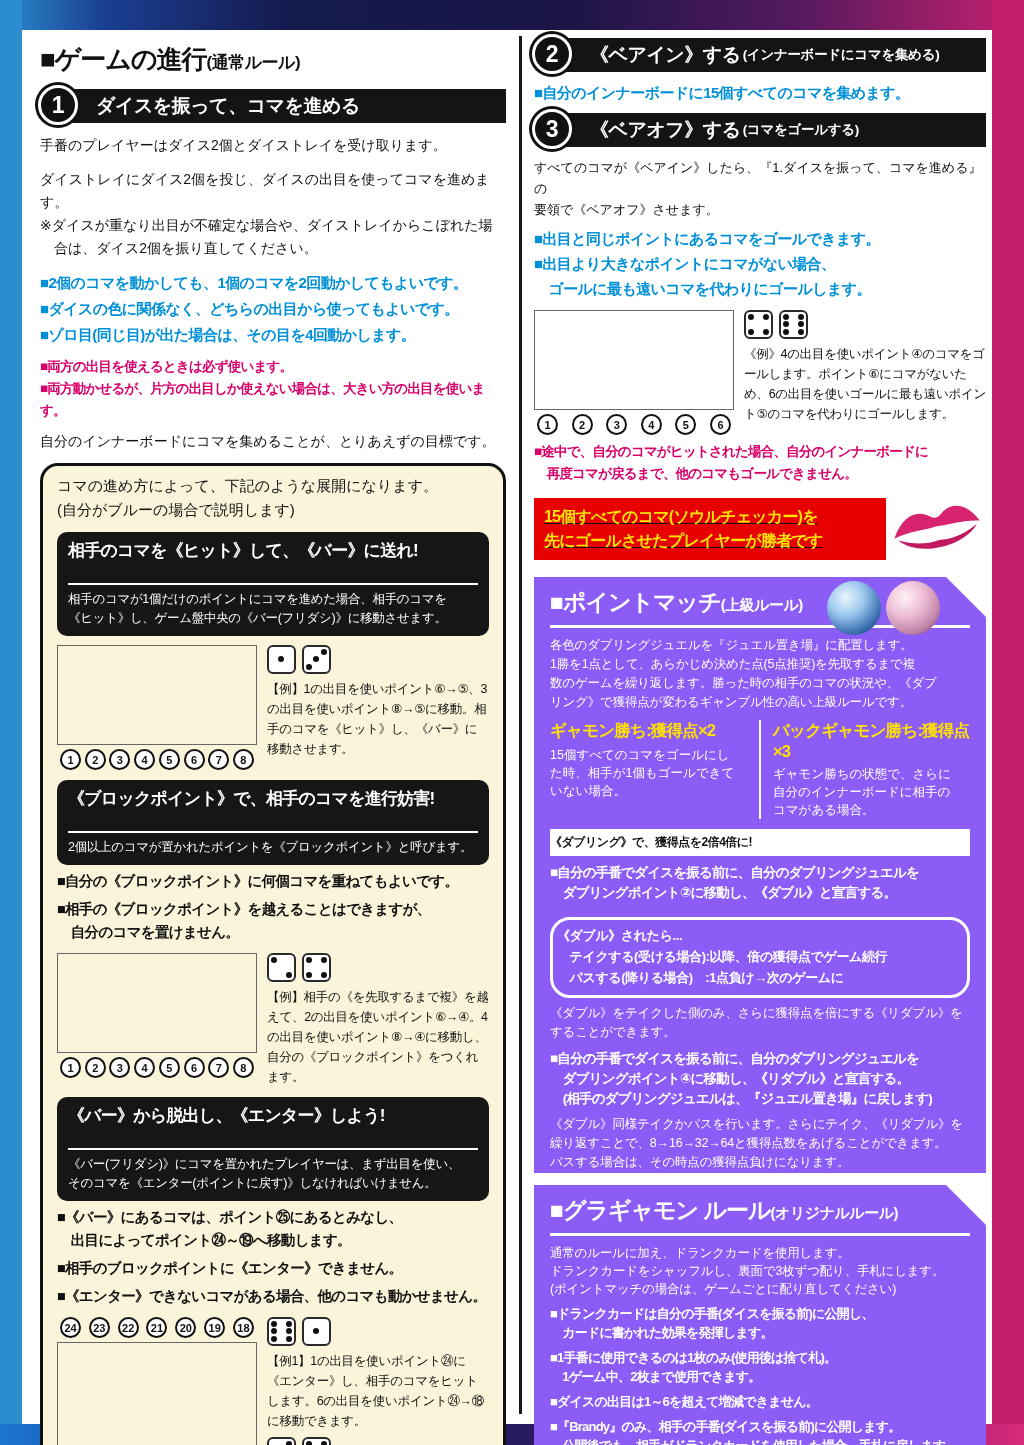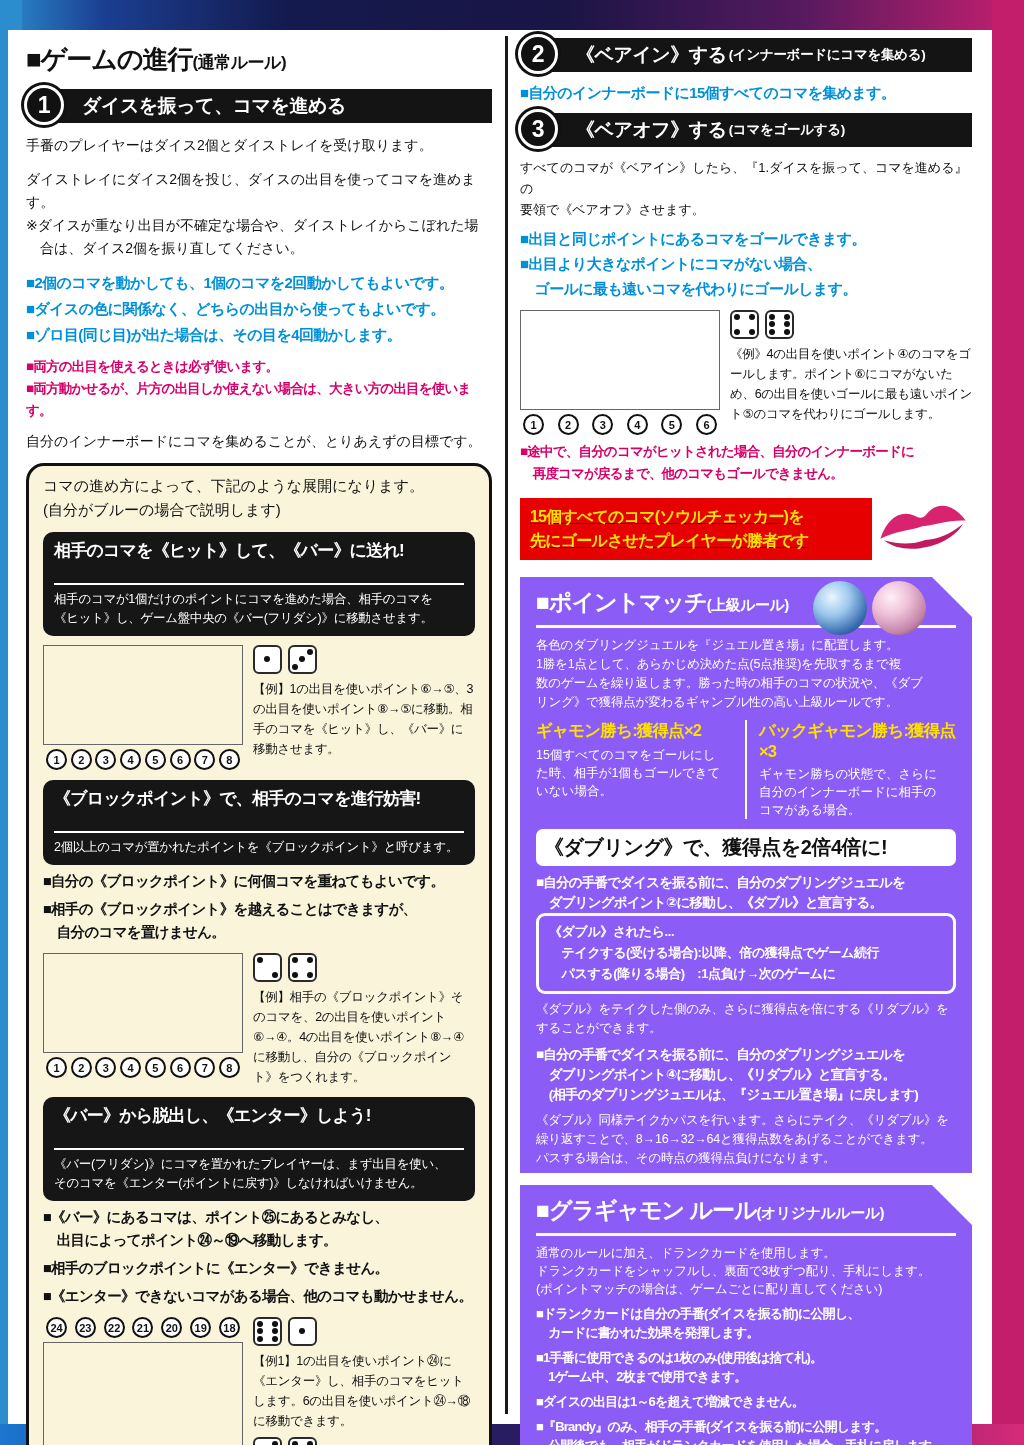--- a/index.html
+++ b/index.html
@@ -9,21 +9,21 @@
     font-family:"Liberation Sans","DejaVu Sans",sans-serif;
     color:#111;
   }
   
   .band-top{position:absolute;left:0;top:0;width:1024px;height:30px;
     background:linear-gradient(90deg,#2b8cce 0%,#1b3f92 10%,#141a4e 28%,#1a1545 55%,#551a5e 78%,#c6206f 100%);}
   .band-bottom{position:absolute;left:0;bottom:0;width:1024px;height:21px;
     background:linear-gradient(90deg,#1d76d2 0%,#16307c 25%,#2a1a5e 52%,#7b1b6b 78%,#d62a79 100%);}
   .strip-left{position:absolute;left:0;top:0;bottom:0;width:22px;background:#2b8cce;}
   .strip-right{position:absolute;right:0;top:0;bottom:0;width:32px;background:#c21e6c;}
-  .content{position:absolute;left:8px;top:30px;width:970px;height:1394px;background:#fff;}
+  .content{position:absolute;left:22px;top:30px;width:970px;height:1394px;background:#fff;}
   .divider{position:absolute;left:497px;top:6px;width:3px;height:1378px;background:#191919;}
 
   .col-left{position:absolute;left:18px;top:0;width:466px;}
   .col-right{position:absolute;left:512px;top:0;width:452px;}
 
   
   .page-title{font-size:26px;font-weight:bold;letter-spacing:-1px;margin-top:12px;}
   .page-title .paren{font-size:17px;letter-spacing:-0.5px;}
   .sbar{position:relative;background:#141414;color:#fff;height:34px;margin-left:12px;margin-top:12px;
     display:flex;align-items:center;padding-left:44px;font-weight:bold;font-size:19px;letter-spacing:-0.5px;}
@@ -82,23 +82,23 @@
   .pbullet{font-size:13.5px;font-weight:bold;line-height:20px;letter-spacing:-0.8px;white-space:pre-line;margin-top:7px;}
   .jewels{position:absolute;top:4px;right:46px;display:flex;gap:5px;}
   .jewel{width:54px;height:54px;border-radius:50%;}
   .jewel-blue{background:radial-gradient(circle at 35% 30%,#eaf6ff 0%,#9cc8ee 35%,#3a6fb0 70%,#142c52 100%);}
   .jewel-pink{background:radial-gradient(circle at 35% 30%,#fff0f7 0%,#efc0d8 35%,#c183a8 70%,#5e2647 100%);}
   .gammon{display:flex;margin-top:8px;}
   .gcell{flex:1;}
   .gcell + .gcell{border-left:2px solid #fff;padding-left:12px;margin-left:12px;}
   .gtitle{color:#ffe100;font-weight:bold;font-size:16.5px;letter-spacing:-0.8px;}
   .gtext{font-size:12.5px;line-height:18px;margin-top:4px;white-space:pre-line;}
-  .whitebar{background:#fff;color:#111;font-weight:bold;font-size:20px;letter-spacing:-0.5px;
-    padding:5px 8px;border-radius:7px;margin-top:10px;}
-  .takebox{border:3px solid #fff;border-radius:9px;padding:5px 10px 7px;margin-top:0;
+  .whitebar{background:#fff;color:#111;font-weight:bold;font-size:12px;letter-spacing:-0.5px;
+    padding:5px 0;border-radius:1px;margin-top:10px;}
+  .takebox{border:3px solid #fff;border-radius:20px;padding:5px 4px 7px;margin-top:14px;
     font-weight:bold;font-size:13px;line-height:21px;letter-spacing:-0.4px;white-space:pre-line;}
 
   
   .panel.g2{height:293px;overflow:hidden;}
   .g2 .ptext{line-height:18px;}
   .g2 .pbullet{font-size:13px;line-height:19px;margin-top:6px;}
   .panel.p1{height:596px;overflow:hidden;}
 
   
   .bottle{position:absolute;right:12px;top:112px;width:60px;height:104px;}
@@ -369,21 +369,21 @@
                 <span class="pipcell"></span>
                 <span class="pipcell">
                   <span class="pip"></span>
                 </span>
                 <span class="pipcell"></span>
                 <span class="pipcell">
                   <span class="pip"></span>
                 </span>
               </span>
           </div>
-          <div class="cap">【例】相手の《ブロックポイント》そのコマを、2の出目を使いポイント⑥→④。4の出目を使いポイント⑧→④に移動し、自分の《ブロックポイント》をつくれます。</div>
+          <div class="cap">【例】相手の《を先取するまで複》を越えて、2の出目を使いポイント⑥→④。4の出目を使いポイント⑧→④に移動し、自分の《ブロックポイント》をつくれます。</div>
         </div>
       </div>
 
       <div class="subbar">
         <div class="t">《バー》から脱出し、《エンター》しよう!</div>
         <div class="d">《バー(フリダシ)》にコマを置かれたプレイヤーは、まず出目を使い、
 そのコマを《エンター(ポイントに戻す)》しなければいけません。</div>
       </div>
 
       <div>

